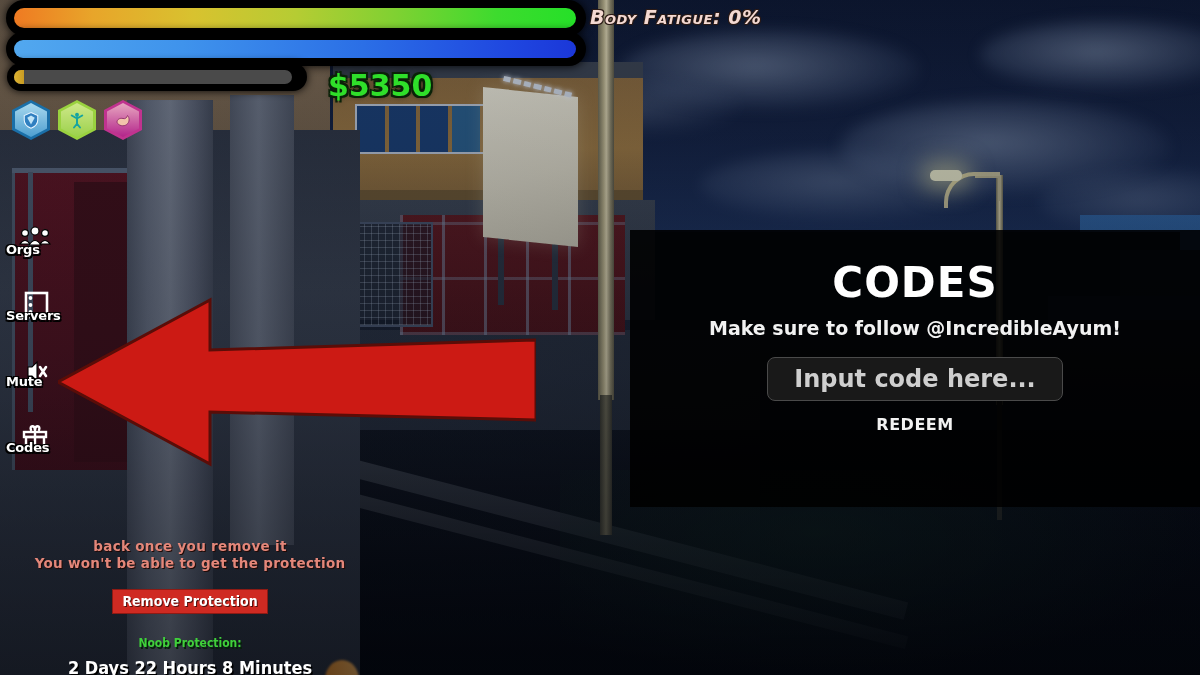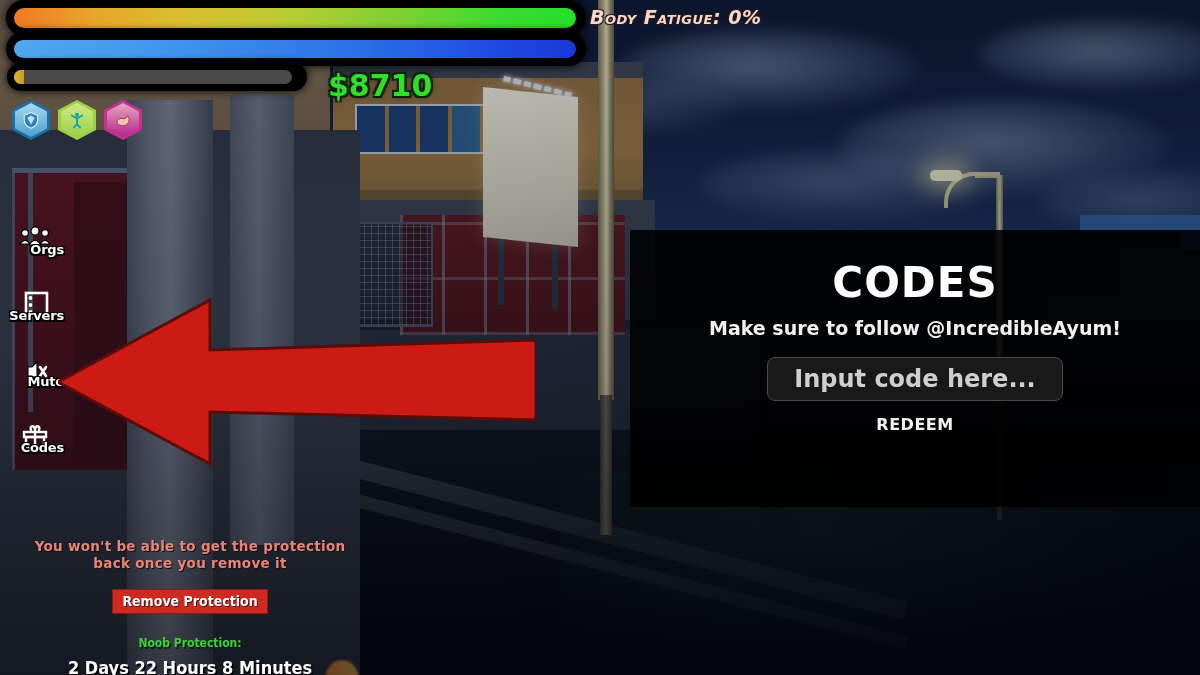--- a/index.html
+++ b/index.html
@@ -318,21 +318,21 @@
   .hex-c { background:#c0338f; }
   .hex-c .hex-inner { background: linear-gradient(180deg,#e8a8c0,#b3248b); }
 
   
   .side-menu {
     position:absolute; left:6px; top:225px;
     display:flex; flex-direction:column; gap:26px;
   }
   .side-btn {
     position:relative; width:58px; height:40px;
-    display:flex; align-items:center; justify-content:flex-end;
+    display:flex; align-items:center; justify-content:flex-start;
   }
   .side-btn .s-icon {
     position:absolute; left:50%; top:0; transform:translateX(-50%);
     width:34px; height:30px;
   }
   .side-btn .s-label {
     position:relative; z-index:3;
     font-family:"DejaVu Sans", sans-serif;
     font-weight:bold; font-size:13px; color:#ffffff;
     letter-spacing:-.2px;
@@ -506,21 +506,21 @@
       <div class="bar-fill fill-stamina"></div>
     </div>
     <div class="bar-outer bar-3">
       <div class="bar-fill fill-xp"></div>
       <div class="fill-xp-tip"></div>
     </div>
   </div>
 
   <div class="fatigue-label">Body Fatigue: 0%</div>
 
-  <div class="money">$8710</div>
+  <div class="money">$5350</div>
 
   <div class="hex-row">
     <div class="hex hex-a">
       <div class="hex-inner">
         <svg width="18" height="18" viewBox="0 0 24 24" aria-hidden="true">
           <path d="M12 2 L21 6 V12 C21 17 17 21 12 23 C7 21 3 17 3 12 V6 Z" fill="#2f7fc0" stroke="#e6f4ff" stroke-width="1.4"></path>
           <path d="M12 6 L17 9 L12 18 L7 9 Z" fill="#bfe4f7"></path>
         </svg>
       </div>
     </div>
@@ -604,20 +604,20 @@
   </div>
 
   <div class="codes-panel">
     <div class="codes-title">CODES</div>
     <div class="codes-sub">Make sure to follow @IncredibleAyum!</div>
     <input class="codes-input" type="text" placeholder="Input code here..." style="">
     <button class="codes-redeem">REDEEM</button>
   </div>
 
   <div class="protect-block">
+    <div class="protect-warn">back once you remove it</div>
     <div class="protect-warn">You won't be able to get the protection</div>
-    <div class="protect-warn">back once you remove it</div>
     <button class="remove-btn">Remove Protection</button>
     <div class="noob-title">Noob Protection:</div>
     <div class="noob-time">2 Days 22 Hours 8 Minutes</div>
   </div>
 
 </div>
 
 </body></html>

